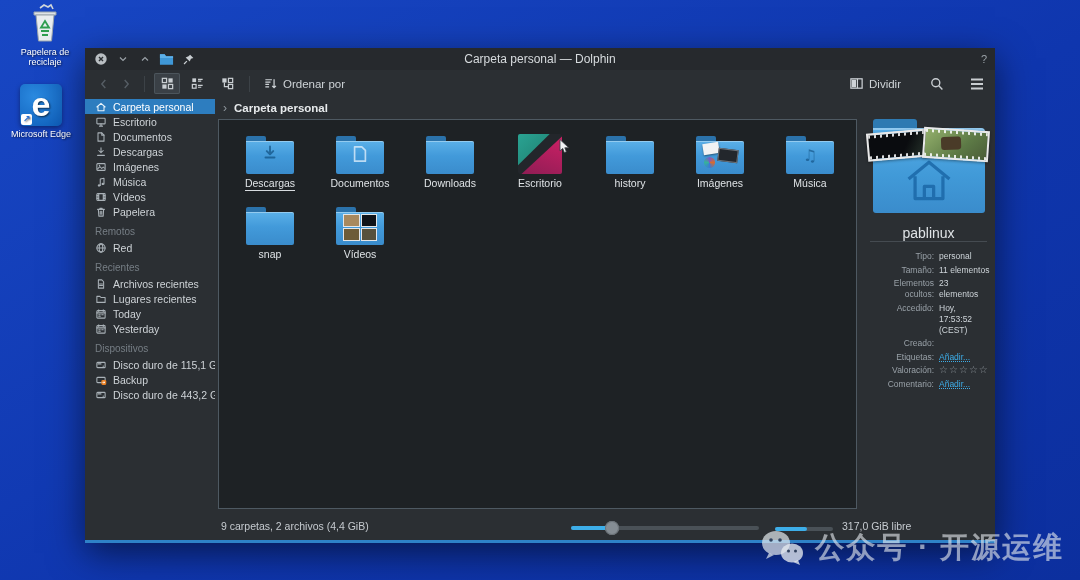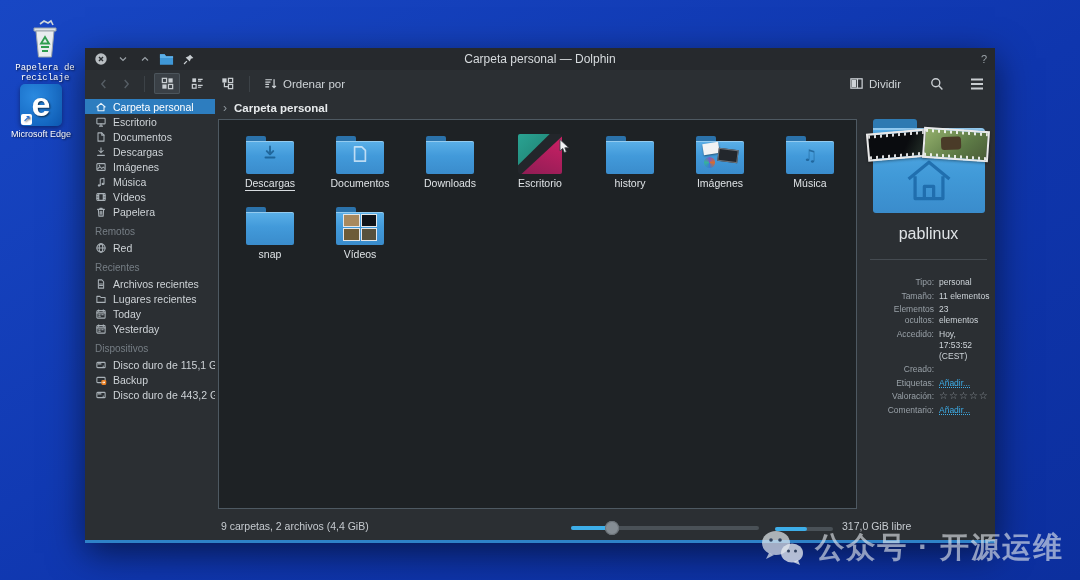--- a/index.html
+++ b/index.html
@@ -2,21 +2,21 @@
 <html><head>
 <meta charset="utf-8">
 <style>
   html,body{margin:0;padding:0;width:1080px;height:580px;overflow:hidden;
     font-family:"Liberation Sans","DejaVu Sans",sans-serif;-webkit-font-smoothing:antialiased;}
   #desktop{position:absolute;inset:0;background:linear-gradient(150deg,#1847c4 0%,#0f36ae 55%,#0c2f9e 100%);}
   
   .dicon{position:absolute;width:78px;text-align:center;color:#fff;font-size:9px;line-height:1.15;
     text-shadow:1px 1px 2px rgba(0,0,0,.65);}
   .dicon .dimg{display:flex;justify-content:center;align-items:flex-end;height:44px;margin-bottom:3px;}
-  #icon-bin{left:6px;top:16px;font-family:Liberation Mono, monospace;}
+  #icon-bin{left:6px;top:0;}
   #icon-edge{left:2px;top:82px;}
   .edge-tile{width:42px;height:42px;border-radius:5px;background:radial-gradient(circle at 35% 30%,#2b8ae0,#0d5cb8);
     display:flex;align-items:center;justify-content:center;position:relative;box-shadow:0 2px 5px rgba(0,0,0,.4);}
   .edge-tile .e{color:#fff;font-size:34px;font-weight:bold;line-height:1;margin-top:-3px;}
   .shortcut{position:absolute;left:1px;bottom:1px;width:11px;height:11px;background:#fff;border-radius:2px;
     color:#2a6fd0;font-size:9px;line-height:11px;text-align:center;font-weight:bold;}
   
   #win{position:absolute;left:85px;top:48px;width:910px;height:492px;background:#2b2f33;
     box-shadow:0 10px 34px rgba(0,0,0,.55);display:flex;flex-direction:column;border-bottom:3px solid #2e82c8;}
   
@@ -84,21 +84,21 @@
   .house{position:absolute;left:27px;top:34px;z-index:2;opacity:.85;}
   .film{position:absolute;z-index:3;border:2px solid #e9e9e9;box-shadow:0 1px 3px rgba(0,0,0,.4);}
   .film i{position:absolute;left:0;right:0;height:3px;
     background:repeating-linear-gradient(90deg,rgba(255,255,255,.85) 0 2px,transparent 2px 6px);}
   .film .sp-t{top:0;} .film .sp-b{bottom:0;}
   .film1{left:-6px;top:12px;width:60px;height:24px;transform:rotate(-5deg);
     background:linear-gradient(120deg,#0a0c0f 60%,#2c3a30 100%);}
   .film2{right:-4px;top:10px;width:62px;height:27px;transform:rotate(4deg);
     background:linear-gradient(135deg,#94b06c 0%,#5d7a46 60%,#4a5c38 100%);}
   .film2 b{position:absolute;left:16px;top:6px;width:20px;height:13px;background:#4a3b28;border-radius:3px;transform:rotate(-6deg);}
-  .panel-name{text-align:center;color:#dfe3e6;font-size:16px;margin:12px 8px 8px;padding-bottom:16px;border-bottom:1px solid #454b51;}
+  .panel-name{text-align:center;color:#dfe3e6;font-size:14px;margin:12px 8px 0;padding-bottom:0;border-bottom:1px solid #454b51;}
   #props{padding:9px 5px 0 4px;}
   .prop-row{display:flex;margin-bottom:2.5px;font-size:8.5px;line-height:1.3;}
   .prop-label{width:68px;flex:none;text-align:right;color:#99a1a8;padding-right:5px;}
   .prop-value{flex:1;color:#ced4d9;overflow-wrap:break-word;min-width:0;}
   .prop-value.link{color:#3daee9;text-decoration:underline dotted;}
   .prop-value.stars{color:#8b9298;letter-spacing:1px;font-size:10px;line-height:1;}
   
   #statusbar{height:26px;flex:none;position:relative;color:#c6cbd0;font-size:10.5px;}
   #status-summary{position:absolute;left:136px;top:6px;}
   #zoom-slider{position:absolute;left:486px;top:12px;width:188px;height:4px;border-radius:2px;background:#4a5157;}

